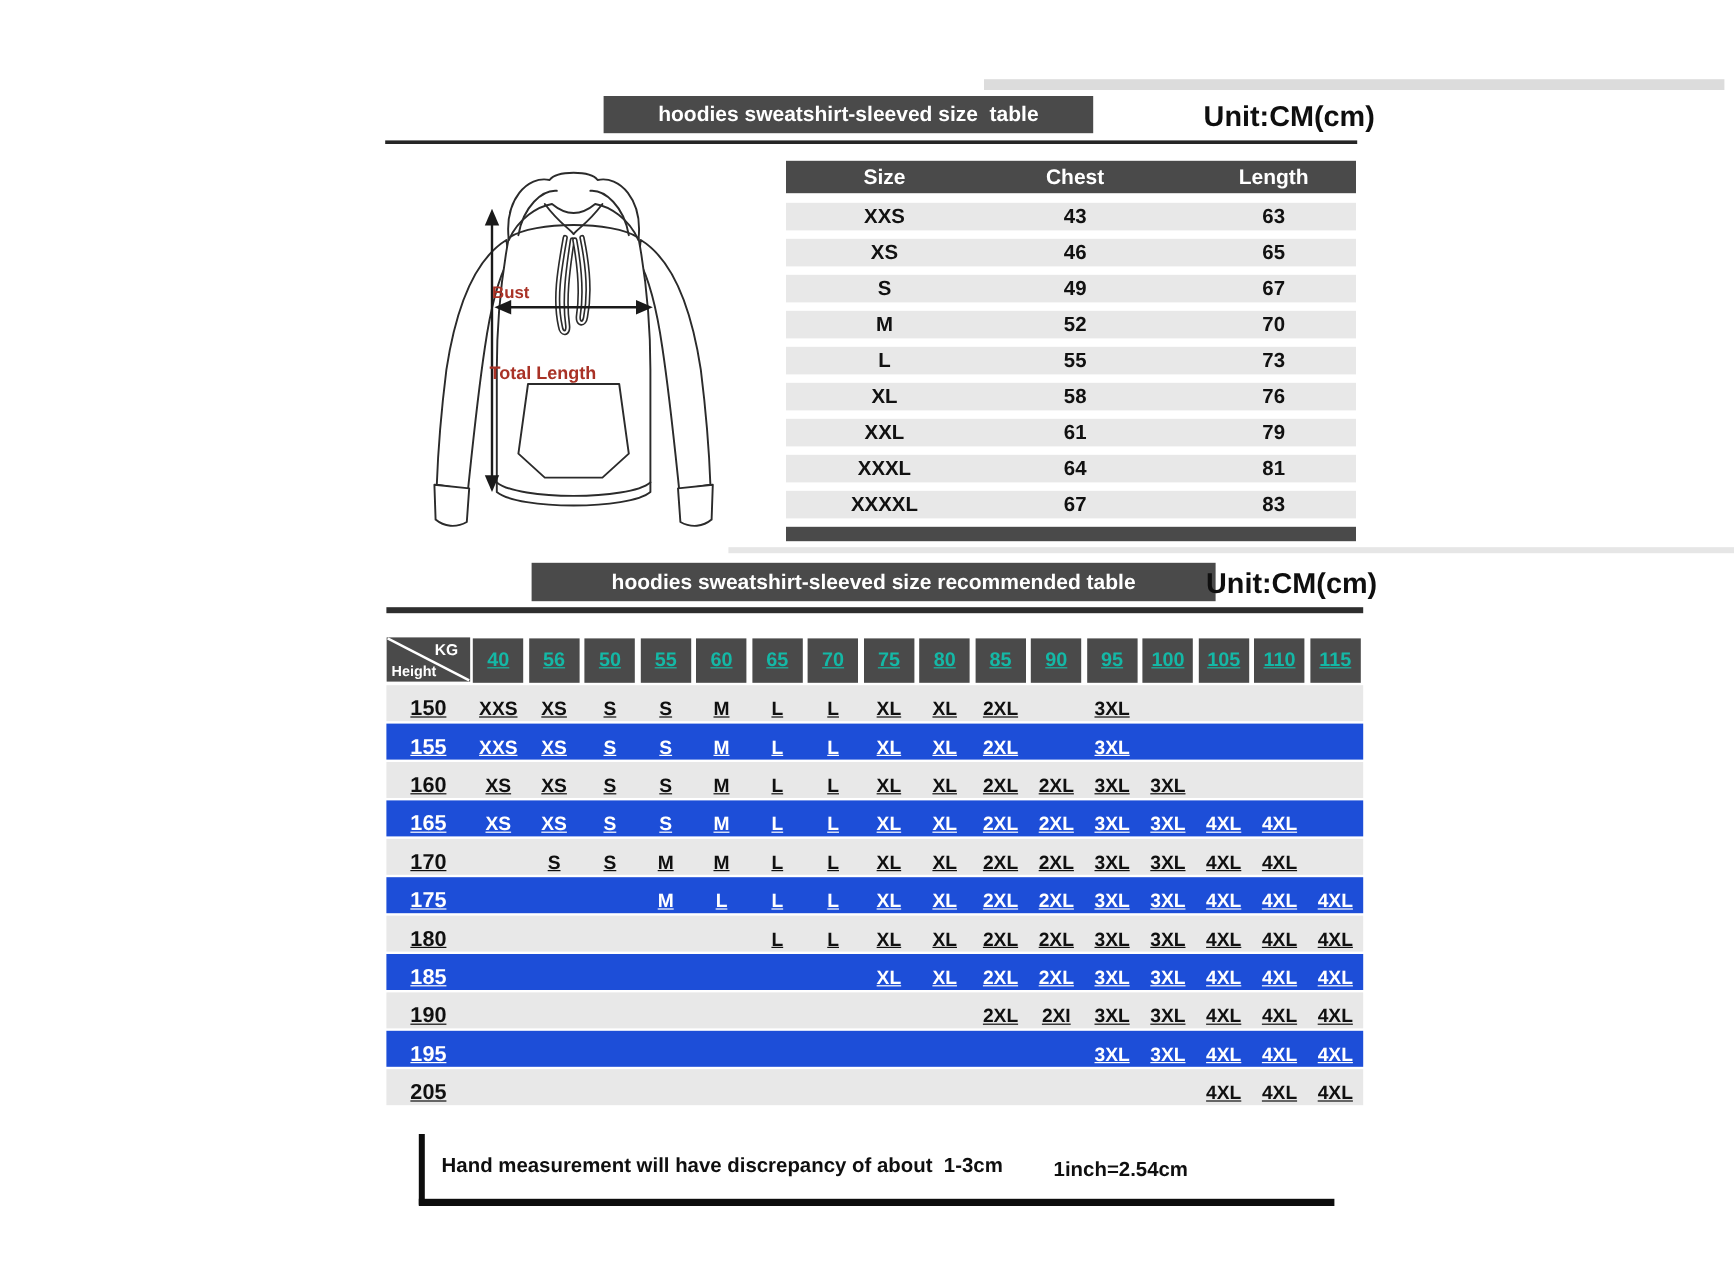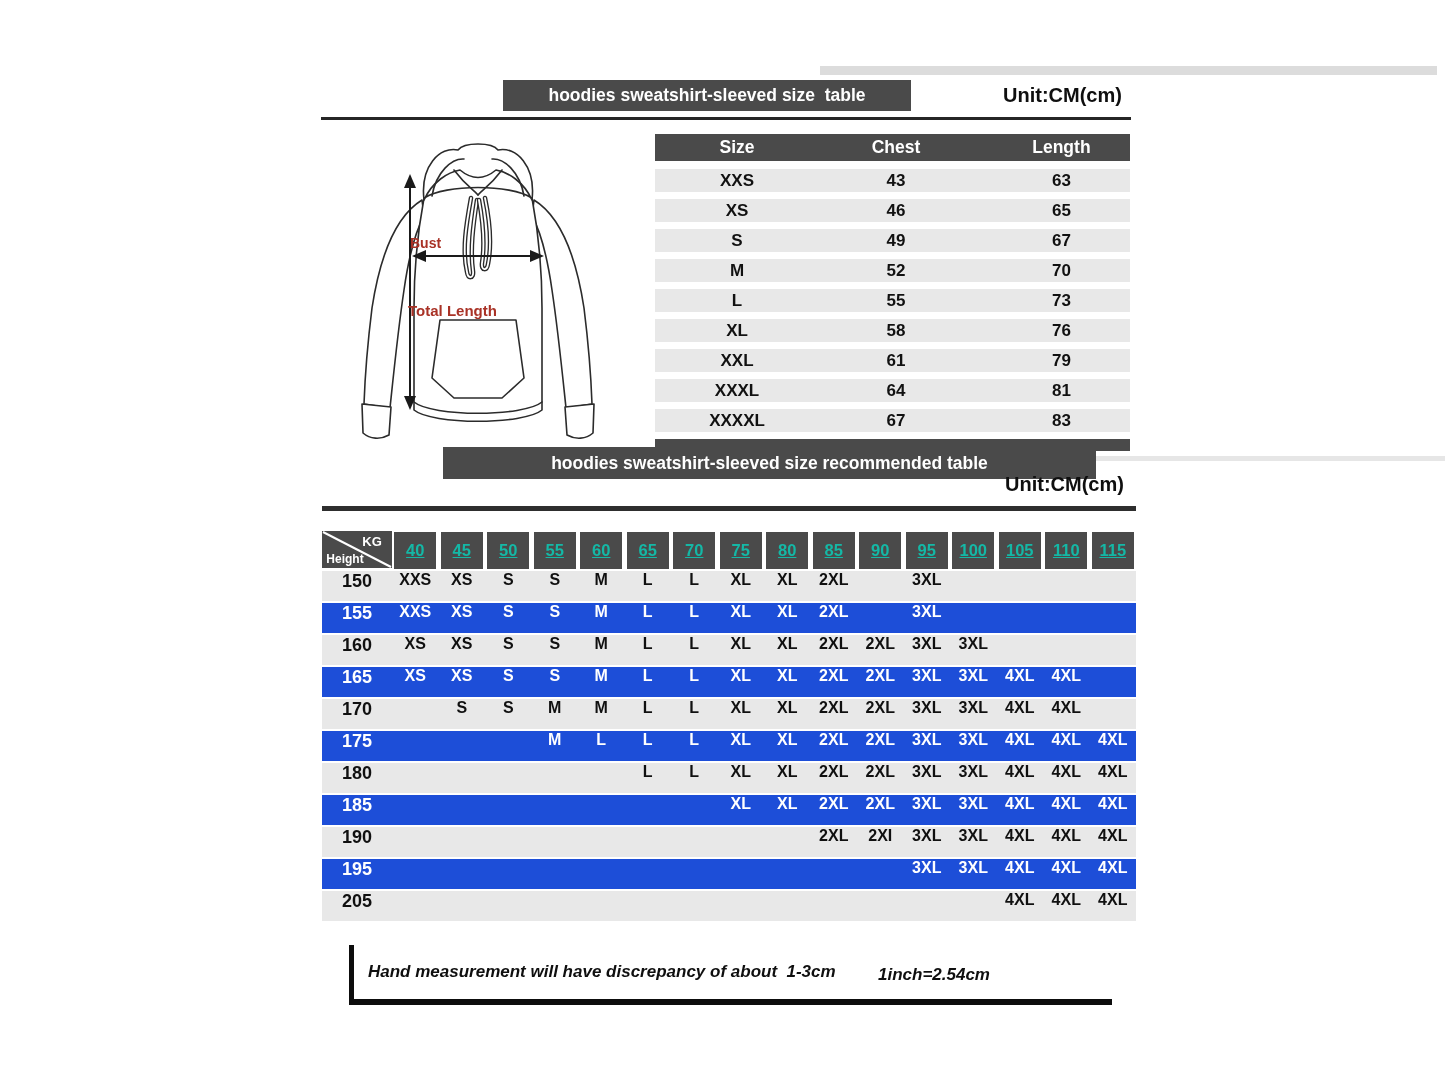--- a/index.html
+++ b/index.html
@@ -8,21 +8,21 @@
     font-family:"Liberation Sans","DejaVu Sans",sans-serif;color:#111;
   }
   .abs{position:absolute;}
   .pre{white-space:pre;}
   .artifact{background:#dcdcdc;}
   
   .titlebar{
     background:#4a4a4a;color:#fff;font-weight:bold;font-size:17.5px;
     display:flex;align-items:center;justify-content:center;
   }
-  .unitlabel{font-weight:bold;font-size:20px;color:#0f0f0f;}
+  .unitlabel{font-weight:bold;font-size:24px;color:#0f0f0f;}
   .divider1{background:#262626;height:3px;}
   .divider2{background:#2e2e2e;height:5px;}
   
   .sizetable{left:655px;top:134px;width:475px;}
   .st-head{display:flex;align-items:center;height:27px;background:#4a4a4a;color:#fff;margin-bottom:8px;}
   .st-head .st-cell{font-size:17.5px;}
   .st-row{display:flex;align-items:center;height:23px;background:#e8e8e8;margin-bottom:7px;}
   .st-cell{font-weight:bold;font-size:17px;text-align:center;padding-left:20px;}
   .st-cell:nth-child(1){width:142px;}
   .st-cell:nth-child(2){width:176px;}
@@ -30,27 +30,27 @@
   .st-bottom{height:12px;background:#4a4a4a;margin-top:1px;}
   
   .matrix{left:322px;top:531px;width:814px;}
   .m-header{display:flex;height:38px;margin-bottom:2px;}
   .m-corner{width:70px;}
   .m-corner svg{display:block;}
   .m-slot{width:46.5px;display:flex;align-items:center;justify-content:center;
           font-weight:bold;font-size:16px;text-align:center;}
   .m-hbox{width:42px;height:37px;background:#4a4a4a;color:#14b8a6;font-weight:bold;font-size:16.5px;
           display:flex;align-items:center;justify-content:center;text-decoration:underline;}
-  .m-row{display:flex;align-items:flex-start;height:30px;margin-bottom:2px;}
+  .m-row{display:flex;align-items:flex-end;height:30px;margin-bottom:2px;text-decoration:underline;}
   .m-row.light{background:#e8e8e8;color:#101010;}
   .m-row.dark{background:#1d4ed8;color:#fff;}
   .m-label{width:70px;text-align:center;font-weight:bold;font-size:18px;}
   
   .f-vbar{background:#0d0d0d;width:5px;height:59px;}
-  .f-note{font-weight:bold;font-size:17px;color:#0f0f0f;font-style:italic;}
+  .f-note{font-weight:bold;font-size:17px;color:#0f0f0f;}
   .f-hline{background:#0d0d0d;height:6px;}
 </style>
 </head>
 <body>
 
 <div class="page">
 
   <div class="abs artifact" style="left:820px;top:66px;width:617px;height:9px;"></div>
   <div class="abs artifact" style="left:607px;top:456px;width:838px;height:5px;opacity:.7;"></div>
 
@@ -152,40 +152,40 @@
         </div>
         <div class="st-row">
           <div class="st-cell">XXXXL</div>
           <div class="st-cell">67</div>
           <div class="st-cell">83</div>
         </div>
       </div>
     <div class="st-bottom"></div>
   </div>
 
-  <div class="abs titlebar" style="left:443px;top:447px;width:653px;height:32px;">hoodies sweatshirt-sleeved size recommended table</div>
+  <div class="abs titlebar" style="left:443px;top:469px;width:570px;height:32px;">hoodies sweatshirt-sleeved size recommended table</div>
   <div class="abs unitlabel" style="left:1005px;top:473px;">Unit:CM(cm)</div>
   <div class="abs divider2" style="left:322px;top:506px;width:814px;"></div>
 
   <div class="abs matrix">
     <div class="m-header" id="m-header">
       <div class="m-corner">
         <svg width="70" height="38" viewBox="0 0 70 38">
           <rect x="0" y="0" width="70" height="37" fill="#4a4a4a"></rect>
           <line x1="1" y1="1" x2="69" y2="36" stroke="#ffffff" stroke-width="2"></line>
           <text x="50" y="15" font-size="13" font-weight="bold" fill="#ffffff" text-anchor="middle">KG</text>
           <text x="23" y="32" font-size="12" font-weight="bold" fill="#ffffff" text-anchor="middle">Height</text>
         </svg>
       </div>
 
     <div class="m-slot">
           <div class="m-hbox">40</div>
         </div>
         <div class="m-slot">
-          <div class="m-hbox">45</div>
+          <div class="m-hbox">56</div>
         </div>
         <div class="m-slot">
           <div class="m-hbox">50</div>
         </div>
         <div class="m-slot">
           <div class="m-hbox">55</div>
         </div>
         <div class="m-slot">
           <div class="m-hbox">60</div>
         </div>

